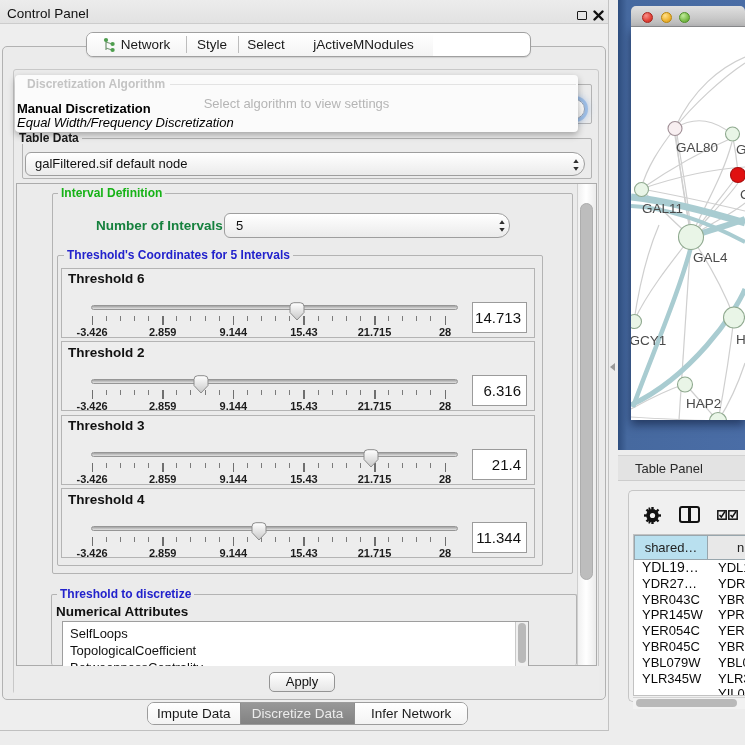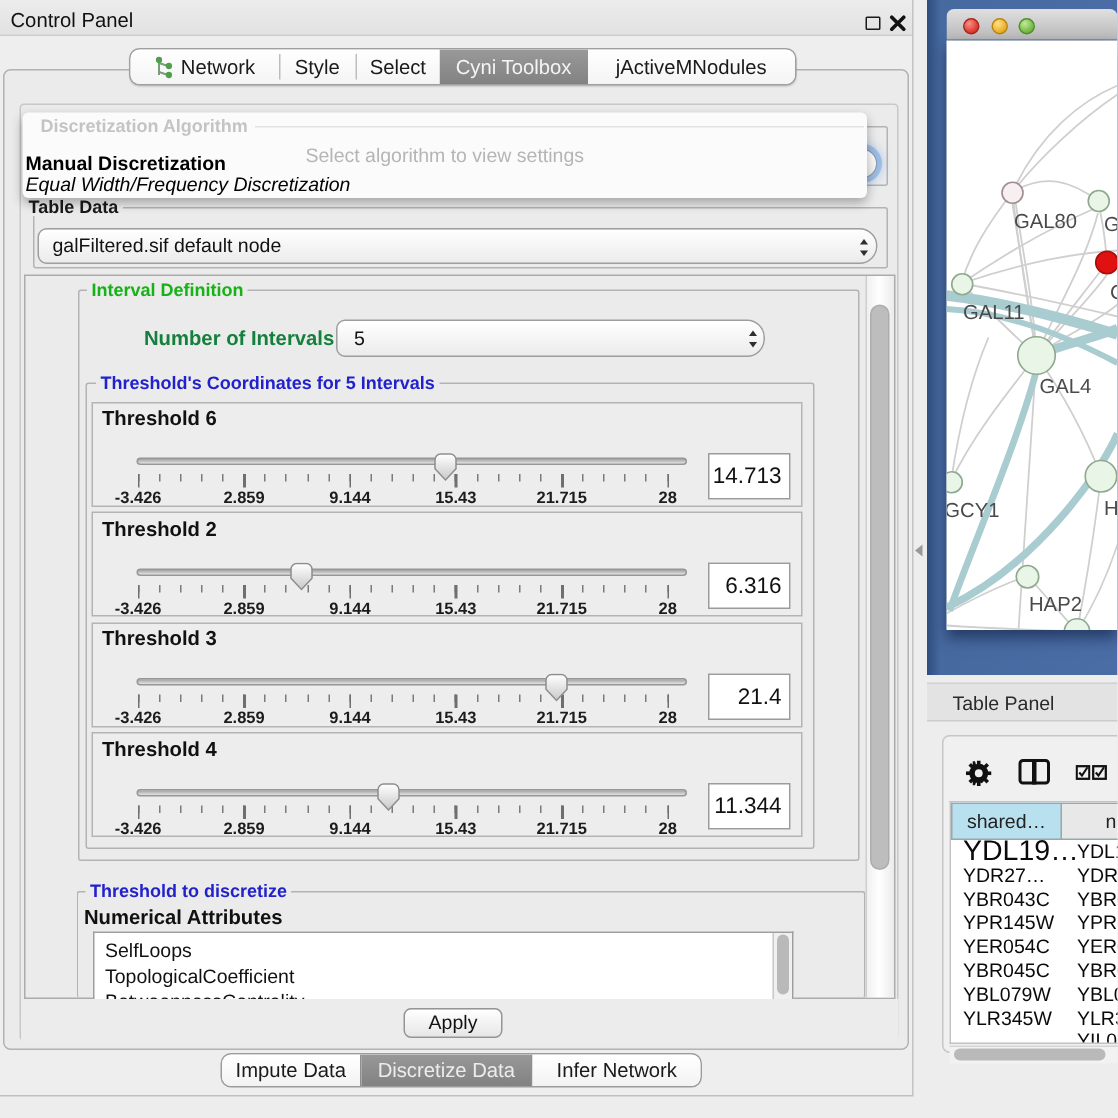--- a/index.html
+++ b/index.html
@@ -24,21 +24,20 @@
 <div class="abs" style="left:86px;top:32px;width:445px;height:25px;display:flex;background:#ffffff;border:1px solid #a0a0a0;border-radius:7px;overflow:hidden;font-size:13.5px;color:#1a1a1a;box-shadow:0 1px 1px rgba(0,0,0,0.12);">
 <div style="width:99px;display:flex;align-items:center;justify-content:center;background:linear-gradient(#ffffff,#f4f4f4);">
 <svg width="13" height="16" viewBox="0 0 13 16" style="margin-right:5px;">
           <path d="M3,3 L3,13 M3,5 L9,7 M3,11 L9,13" stroke="#7a9c7a" stroke-width="1.3" fill="none"></path>
           <circle cx="3" cy="3" r="2.1" fill="#4e9e4e"></circle>
           <circle cx="9.6" cy="7" r="2.1" fill="#4e9e4e"></circle>
           <circle cx="9.6" cy="13" r="2.1" fill="#4e9e4e"></circle>
         </svg>Network</div>
 <div style="width:52px;display:flex;align-items:center;justify-content:center;background:linear-gradient(#ffffff,#f4f4f4);position:relative;"><span style="position:absolute;left:0;top:3px;bottom:3px;width:1px;background:#bdbdbd;"></span>Style</div>
 <div style="width:56px;display:flex;align-items:center;justify-content:center;background:linear-gradient(#ffffff,#f4f4f4);position:relative;"><span style="position:absolute;left:0;top:3px;bottom:3px;width:1px;background:#bdbdbd;"></span>Select</div>
-<div style="width:99px;display:flex;align-items:center;justify-content:center;background:linear-gradient(#999999,#828282);color:#f4f4f4;">Cyni Toolbox</div>
 <div style="width:139px;display:flex;align-items:center;justify-content:center;background:linear-gradient(#ffffff,#f4f4f4);">jActiveMNodules</div>
 </div>
 <div class="groupbox" style="left:22px;top:84px;width:570px;height:40px;"></div>
 <div class="abs" style="left:25px;top:99px;width:560px;height:20px;border-radius:6px 10px 10px 6px;background:linear-gradient(#ffffff,#ededed);border:1px solid #8d9fb8;box-shadow:0 0 0 3px rgba(125,170,225,0.60), 0 0 7px 3px rgba(105,155,225,0.45);"></div>
 <div class="groupbox" style="left:22px;top:138px;width:570px;height:41px;"></div>
 <div class="grouptitle" style="left:16px;top:132px;color:#1a1a1a;">Table Data</div>
 <div class="abs" style="left:25px;top:152px;width:560px;height:24px;border-radius:6px 12px 12px 6px;background:linear-gradient(#ffffff,#ebebeb);border:1px solid #9e9e9e;"></div>
 <div class="abs" style="left:35px;top:156px;font-size:13px;color:#111;">galFiltered.sif default node</div>
 <svg class="abs" style="left:572.5px;top:159px;" width="6" height="12" viewBox="0 0 6 12">
       <path d="M3,0.3 L5.7,4 L0.3,4 Z" fill="#2e2e2e"></path>
@@ -374,21 +373,21 @@
 <rect x="0.8" y="0.8" width="8.4" height="8.4" fill="none" stroke="#111" stroke-width="1.5"></rect>
 <path d="M2.5,5 L4.3,7 L8,1.5" fill="none" stroke="#111" stroke-width="1.4"></path>
     </svg>
 <svg class="abs" style="left:99px;top:19px;" width="10" height="10" viewBox="0 0 10 10">
 <rect x="0.8" y="0.8" width="8.4" height="8.4" fill="none" stroke="#111" stroke-width="1.5"></rect>
 <path d="M2.5,5 L4.3,7 L8,1.5" fill="none" stroke="#111" stroke-width="1.4"></path>
     </svg>
 <div class="abs" style="left:4px;top:43px;width:113px;height:162px;background:#ffffff;border:1px solid #c2c2c2;border-right:none;overflow:hidden;">
 <div class="abs" style="left:0;top:0;width:74px;height:25px;background:#b9e0ef;border:1px solid #98a6ad;font-size:13px;color:#222;text-align:center;line-height:24px;">shared…</div>
 <div class="abs" style="left:74px;top:0;width:39px;height:25px;background:#e8e8e8;border-top:1px solid #98a6ad;border-bottom:1px solid #98a6ad;font-size:13px;color:#222;padding-left:29px;line-height:24px;">n</div>
-<div class="abs" style="left:8px;top:25.0px;font-size:19px;color:#0a0a0a;line-height:15.8px;">YDL19…</div>
+<div class="abs" style="left:8px;top:25.0px;font-size:14px;color:#0a0a0a;line-height:15.8px;">YDL19…</div>
 <div class="abs" style="left:84px;top:25.0px;font-size:13px;color:#0a0a0a;line-height:15.8px;">YDL1</div>
 <div class="abs" style="left:8px;top:40.8px;font-size:13px;color:#0a0a0a;line-height:15.8px;">YDR27…</div>
 <div class="abs" style="left:84px;top:40.8px;font-size:13px;color:#0a0a0a;line-height:15.8px;">YDR2</div>
 <div class="abs" style="left:8px;top:56.6px;font-size:13px;color:#0a0a0a;line-height:15.8px;">YBR043C</div>
 <div class="abs" style="left:84px;top:56.6px;font-size:13px;color:#0a0a0a;line-height:15.8px;">YBR0</div>
 <div class="abs" style="left:8px;top:72.4px;font-size:13px;color:#0a0a0a;line-height:15.8px;">YPR145W</div>
 <div class="abs" style="left:84px;top:72.4px;font-size:13px;color:#0a0a0a;line-height:15.8px;">YPR1</div>
 <div class="abs" style="left:8px;top:88.2px;font-size:13px;color:#0a0a0a;line-height:15.8px;">YER054C</div>
 <div class="abs" style="left:84px;top:88.2px;font-size:13px;color:#0a0a0a;line-height:15.8px;">YER0</div>
 <div class="abs" style="left:8px;top:104.0px;font-size:13px;color:#0a0a0a;line-height:15.8px;">YBR045C</div>

